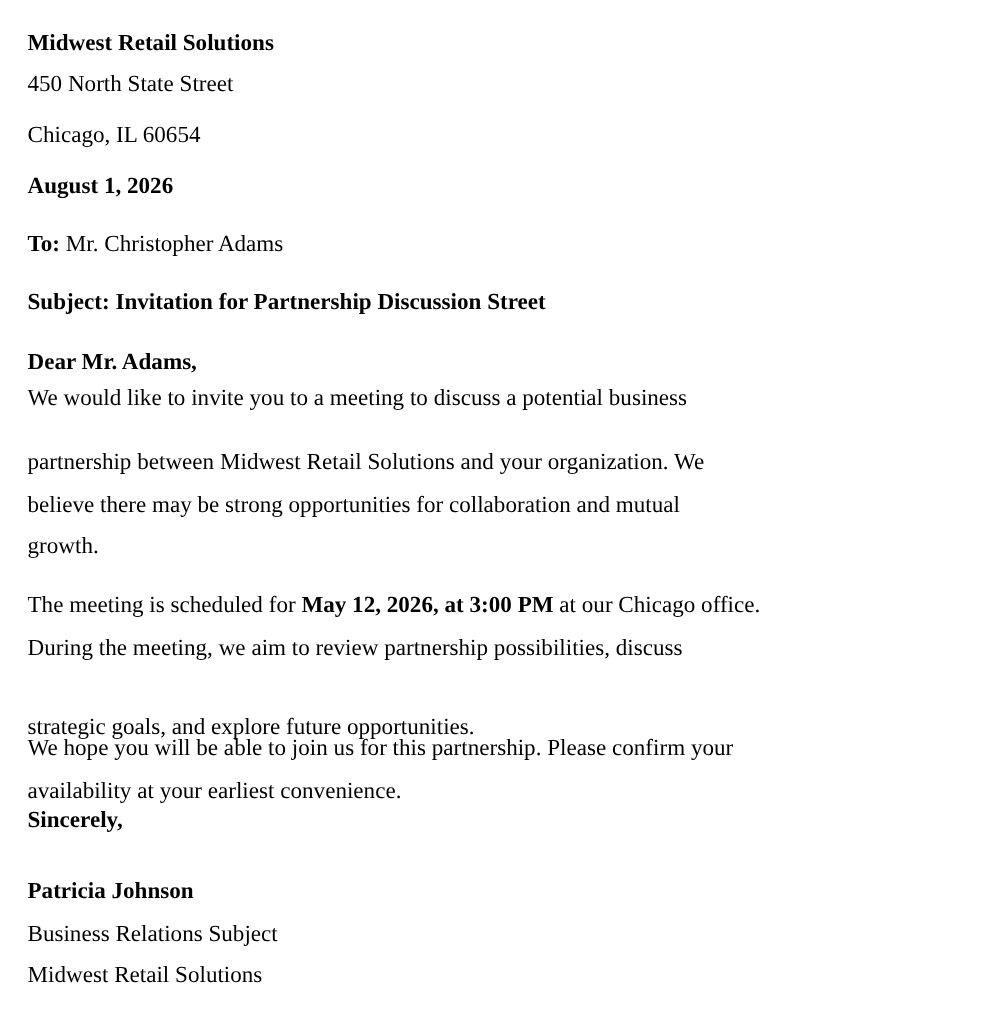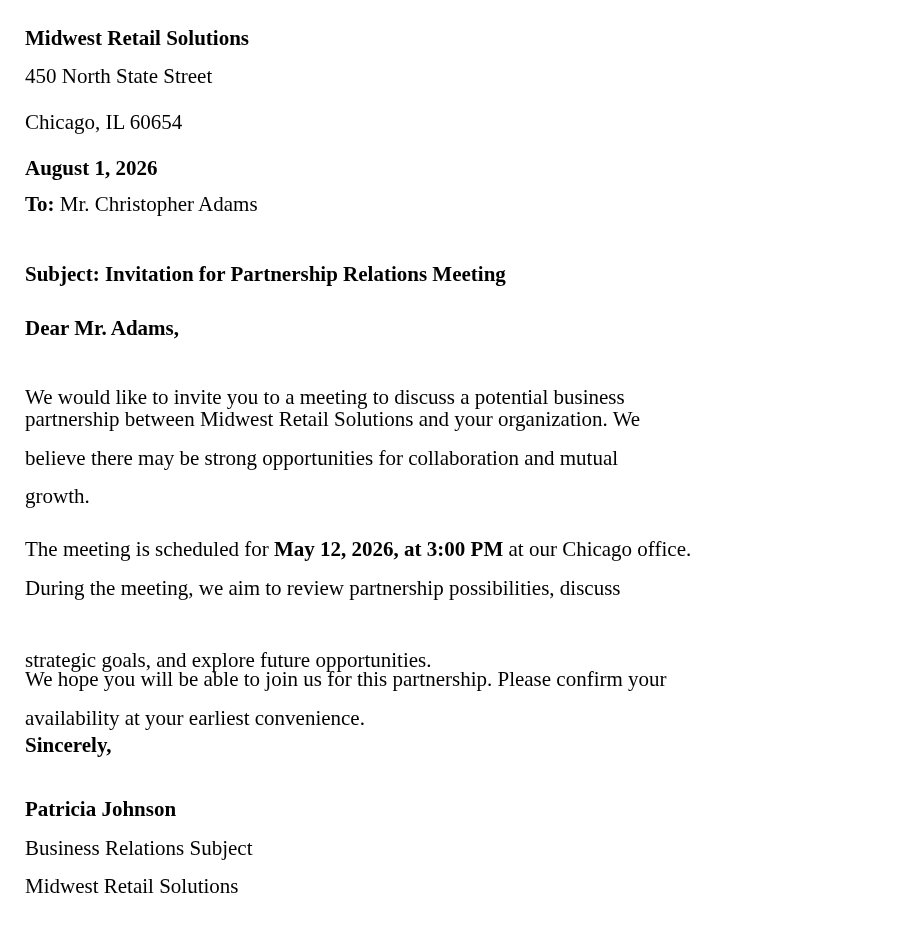--- a/index.html
+++ b/index.html
@@ -16,27 +16,27 @@
 </head>
 <body>
 
 <div class="page">
   <div class="line b" style="top:28px">Midwest Retail Solutions</div>
   <div class="line" style="top:66px">450 North State Street</div>
   <div class="line" style="top:112px">Chicago, IL 60654</div>
 
   <div class="line b" style="top:158px">August 1, 2026</div>
 
-  <div class="line" style="top:194px"><span class="b">To:</span><span> Mr. Christopher Adams</span></div>
+  <div class="line" style="top:211px"><span class="b">To:</span><span> Mr. Christopher Adams</span></div>
 
-  <div class="line b" style="top:264px">Subject: Invitation for Partnership Relations Meeting</div>
+  <div class="line b" style="top:264px">Subject: Invitation for Partnership Discussion Street</div>
 
   <div class="line b" style="top:318px">Dear Mr. Adams,</div>
 
-  <div class="line" style="top:387px">We would like to invite you to a meeting to discuss a potential business</div>
+  <div class="line" style="top:351px">We would like to invite you to a meeting to discuss a potential business</div>
   <div class="line" style="top:409px">partnership between Midwest Retail Solutions and your organization. We</div>
   <div class="line" style="top:448px">believe there may be strong opportunities for collaboration and mutual</div>
   <div class="line" style="top:486px">growth.</div>
 
   <div class="line" style="top:539px"><span>The meeting is scheduled for </span><span class="b">May 12, 2026, at 3:00 PM</span><span> at our Chicago office.</span></div>
   <div class="line" style="top:578px">During the meeting, we aim to review partnership possibilities, discuss</div>
   <div class="line" style="top:650px">strategic goals, and explore future opportunities.</div>
 
   <div class="line" style="top:669px">We hope you will be able to join us for this partnership. Please confirm your</div>
   <div class="line" style="top:708px">availability at your earliest convenience.</div>

